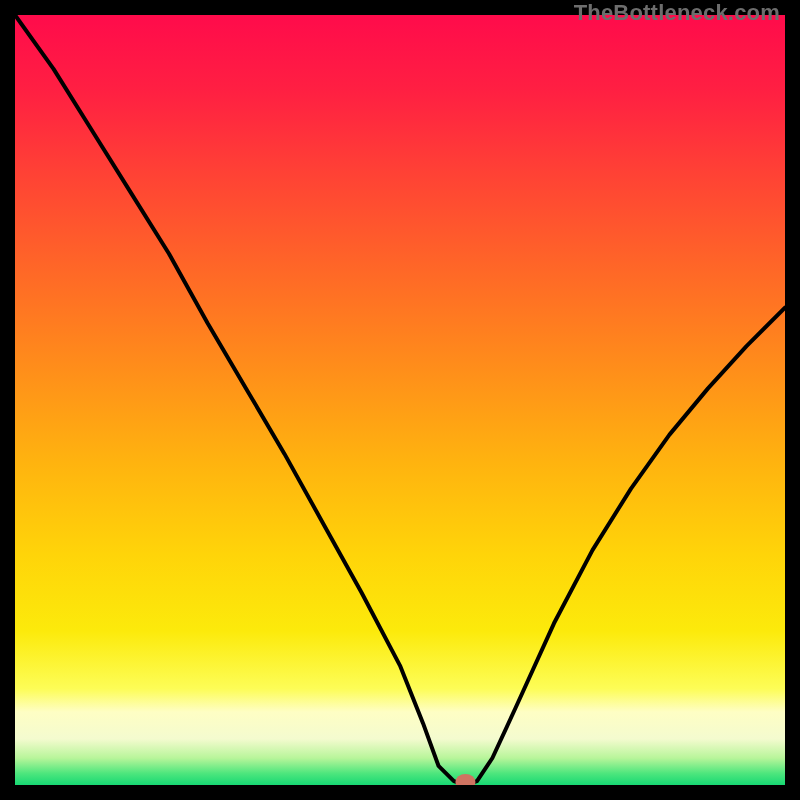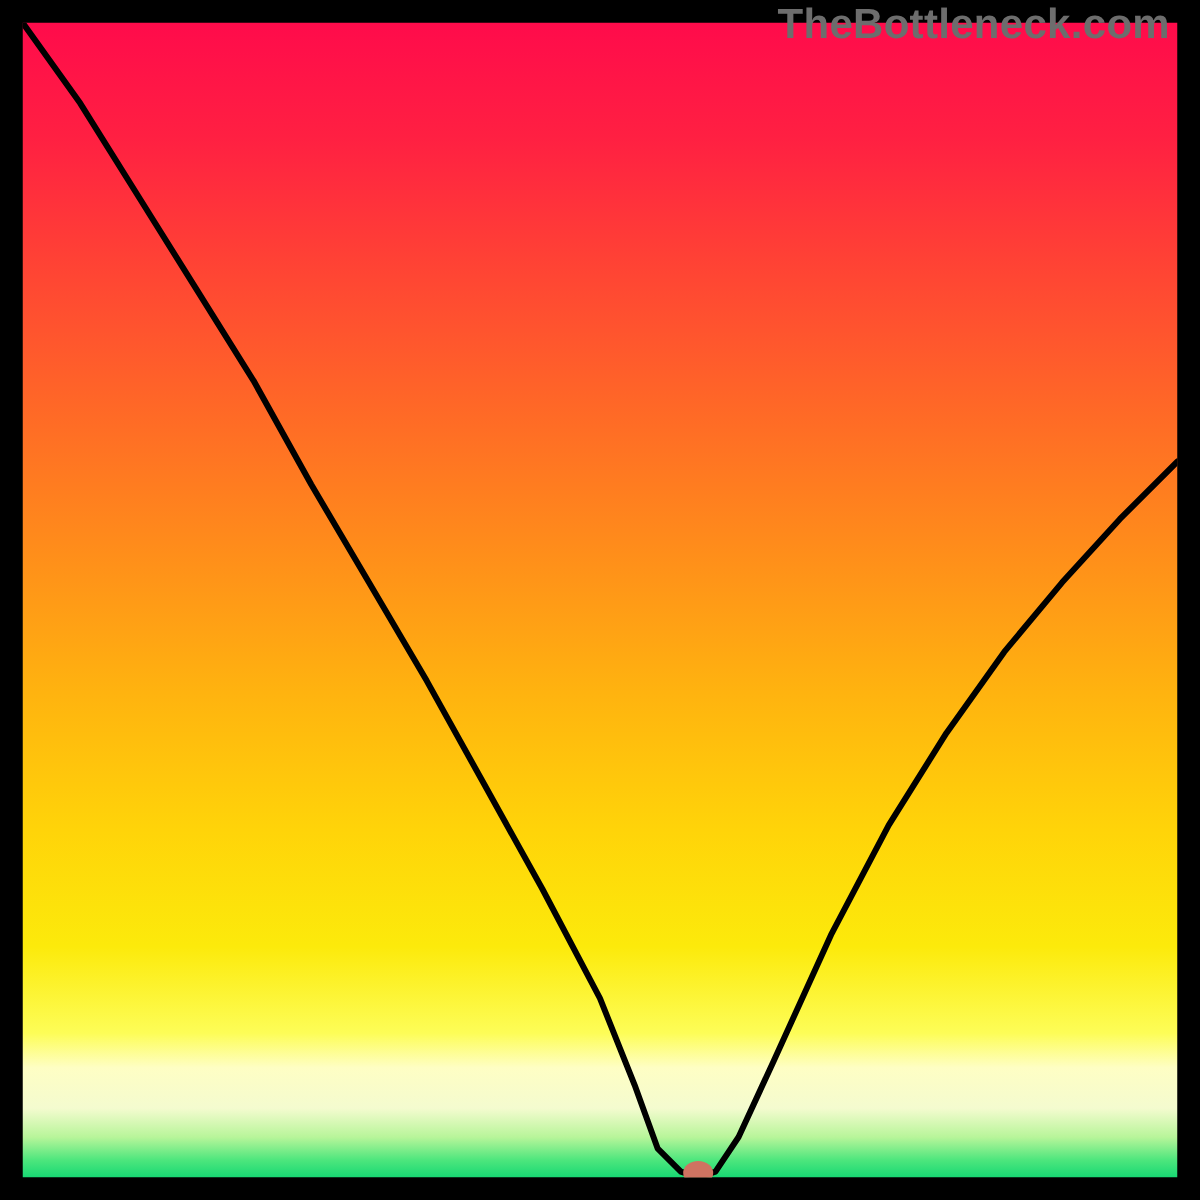--- a/index.html
+++ b/index.html
@@ -17,21 +17,21 @@
     width: 770px;
     height: 770px;
     background: #000;
   }
   svg { display: block; }
   .attrib {
     position: absolute;
     top: 0px;
     right: 20px;
     font-family: Arial, Helvetica, sans-serif;
-    font-size: 28px;
+    font-size: 22px;
     font-weight: 600;
     color: #6d6d6d;
     letter-spacing: 0.2px;
     user-select: none;
   }
 </style>
 </head>
 <body>
 
 <div class="frame">

